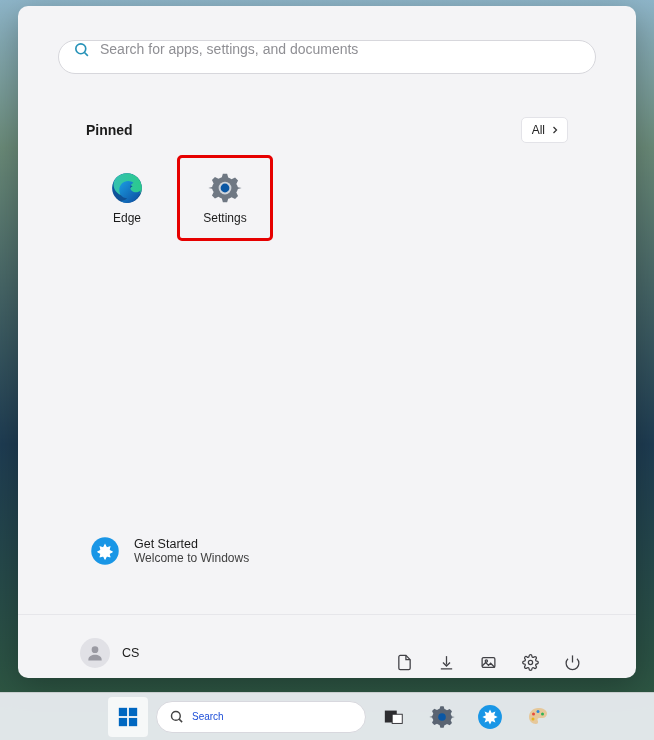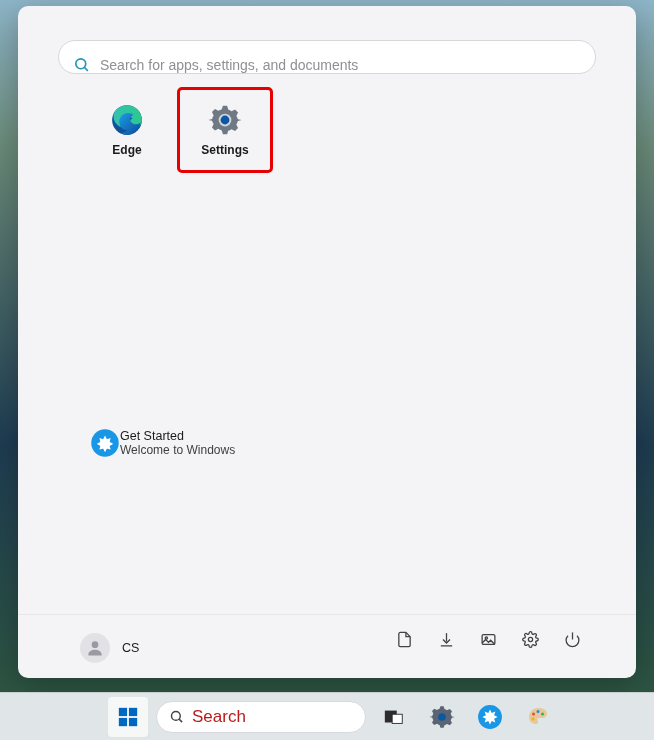--- a/index.html
+++ b/index.html
@@ -18,21 +18,21 @@
     border-radius: 10px;
     box-shadow: 0 8px 32px rgba(0,0,0,0.25);
     display: flex;
     flex-direction: column;
   }
   .search-wrap {
     padding: 34px 40px 0 40px;
   }
   .search-box {
     display: flex;
-    align-items: flex-end;
+    align-items: flex-start;
     height: 34px;
     background: #fff;
     border: 1px solid #d7d7dc;
     border-radius: 20px;
     padding: 0 14px;
   }
   .search-box svg { flex-shrink: 0; }
   .search-box input {
     flex: 1;
     border: none;
@@ -62,21 +62,20 @@
     border: 1px solid #e3e3e8;
     border-radius: 5px;
     font-size: 12px;
     color: #222;
     cursor: pointer;
   }
   .pinned-grid {
     padding: 14px 62px 0 62px;
     display: flex;
     gap: 4px;
-    font-weight: bold;
   }
   .app-tile {
     width: 94px;
     height: 84px;
     display: flex;
     flex-direction: column;
     align-items: center;
     justify-content: center;
     gap: 6px;
     border-radius: 4px;
@@ -87,32 +86,34 @@
     outline: 3px solid #e60000;
     outline-offset: -2px;
   }
   .app-label { font-size: 12px; color: #1b1b1b; }
   .recommended-sec { margin-top: 232px; }
   .recommended-sec .section-header { margin-top: 0; }
   .rec-list { padding: 22px 72px 0 72px; }
   .rec-item {
     display: flex;
     align-items: center;
+    gap: 14px;
     cursor: pointer;
     padding: 2px 0;
+    margin-top: 40px;
   }
   .rec-texts { display: flex; flex-direction: column; }
   .rec-title { font-size: 12.5px; color: #1b1b1b; }
   .rec-sub { font-size: 12px; color: #404040; }
   .bottom-bar {
     margin-top: auto;
     height: 64px;
     display: flex;
-    align-items: flex-start;
-    padding: 12px 52px;
+    align-items: flex-end;
+    padding: 4px 52px;
     border-top: 1px solid #e6e6ea;
   }
   .user-chip {
     display: flex;
     align-items: center;
     gap: 12px;
     cursor: pointer;
     padding: 6px 10px;
     border-radius: 4px;
   }
@@ -172,37 +173,46 @@
     align-items: center;
     width: 210px;
     height: 32px;
     background: #fff;
     border: 1px solid #d8d8de;
     border-radius: 18px;
     padding: 0 12px;
     gap: 8px;
     cursor: text;
   }
-  .tb-search span { font-size: 17px; color: #b91c1c; }
+  .tb-search span { font-size: 10px; color: #1d4ed8; }
 </style>
 </head>
 <body>
 
 <div class="start-panel">
 
   <div class="search-wrap">
     <div class="search-box">
       <svg width="17" height="17" viewBox="0 0 24 24" fill="none" stroke="#2692b8" stroke-width="2.3">
           <circle cx="11" cy="11" r="7"></circle>
           <line x1="21" y1="21" x2="16.2" y2="16.2"></line>
         </svg>
       <input type="text" placeholder="Search for apps, settings, and documents" style="">
     </div>
   </div>
 
+  <div class="section-header">
+    <div class="section-title">Pinned</div>
+    <div class="all-btn">
+      <span>All</span>
+      <svg width="12" height="12" viewBox="0 0 24 24" fill="none" stroke="#333" stroke-width="2.5">
+          <polyline points="9 18 15 12 9 6"></polyline>
+        </svg>
+    </div>
+  </div>
 
   <div class="pinned-grid">
     <div class="app-tile">
       <svg width="34" height="34" viewBox="0 0 48 48">
         <defs>
           <linearGradient id="eg1" x1="0" y1="0" x2="1" y2="1">
               <stop offset="0" stop-color="#0c59a4"></stop>
               <stop offset="1" stop-color="#114a8b"></stop>
             </linearGradient>
           <linearGradient id="eg2" x1="0" y1="0" x2="1" y2="1">

